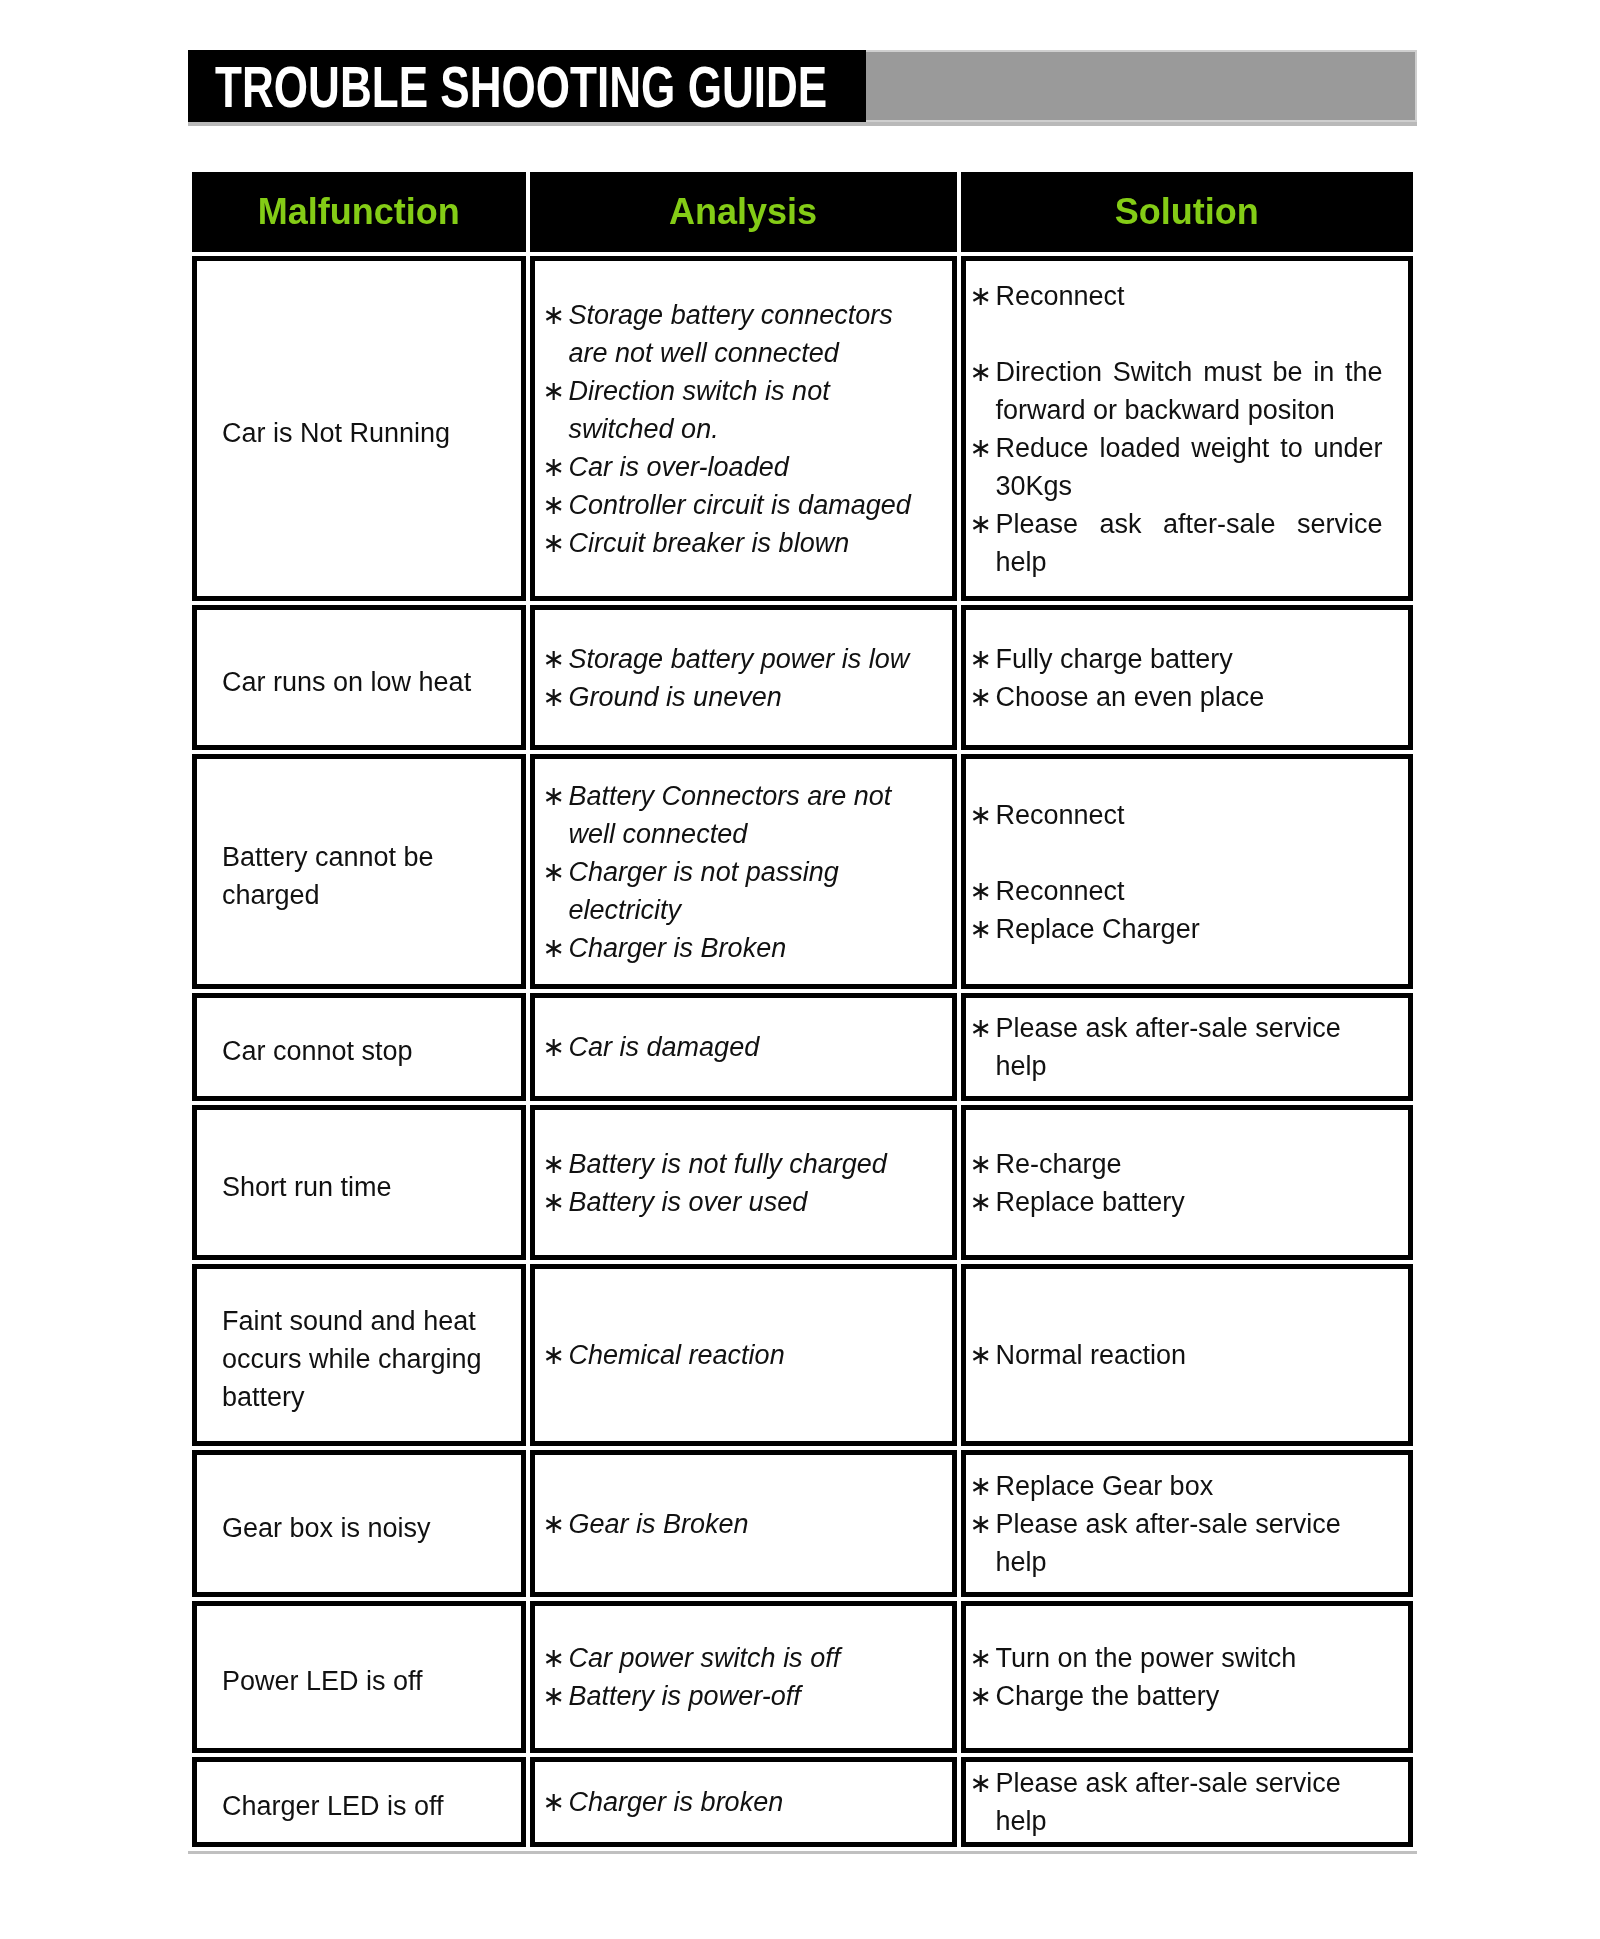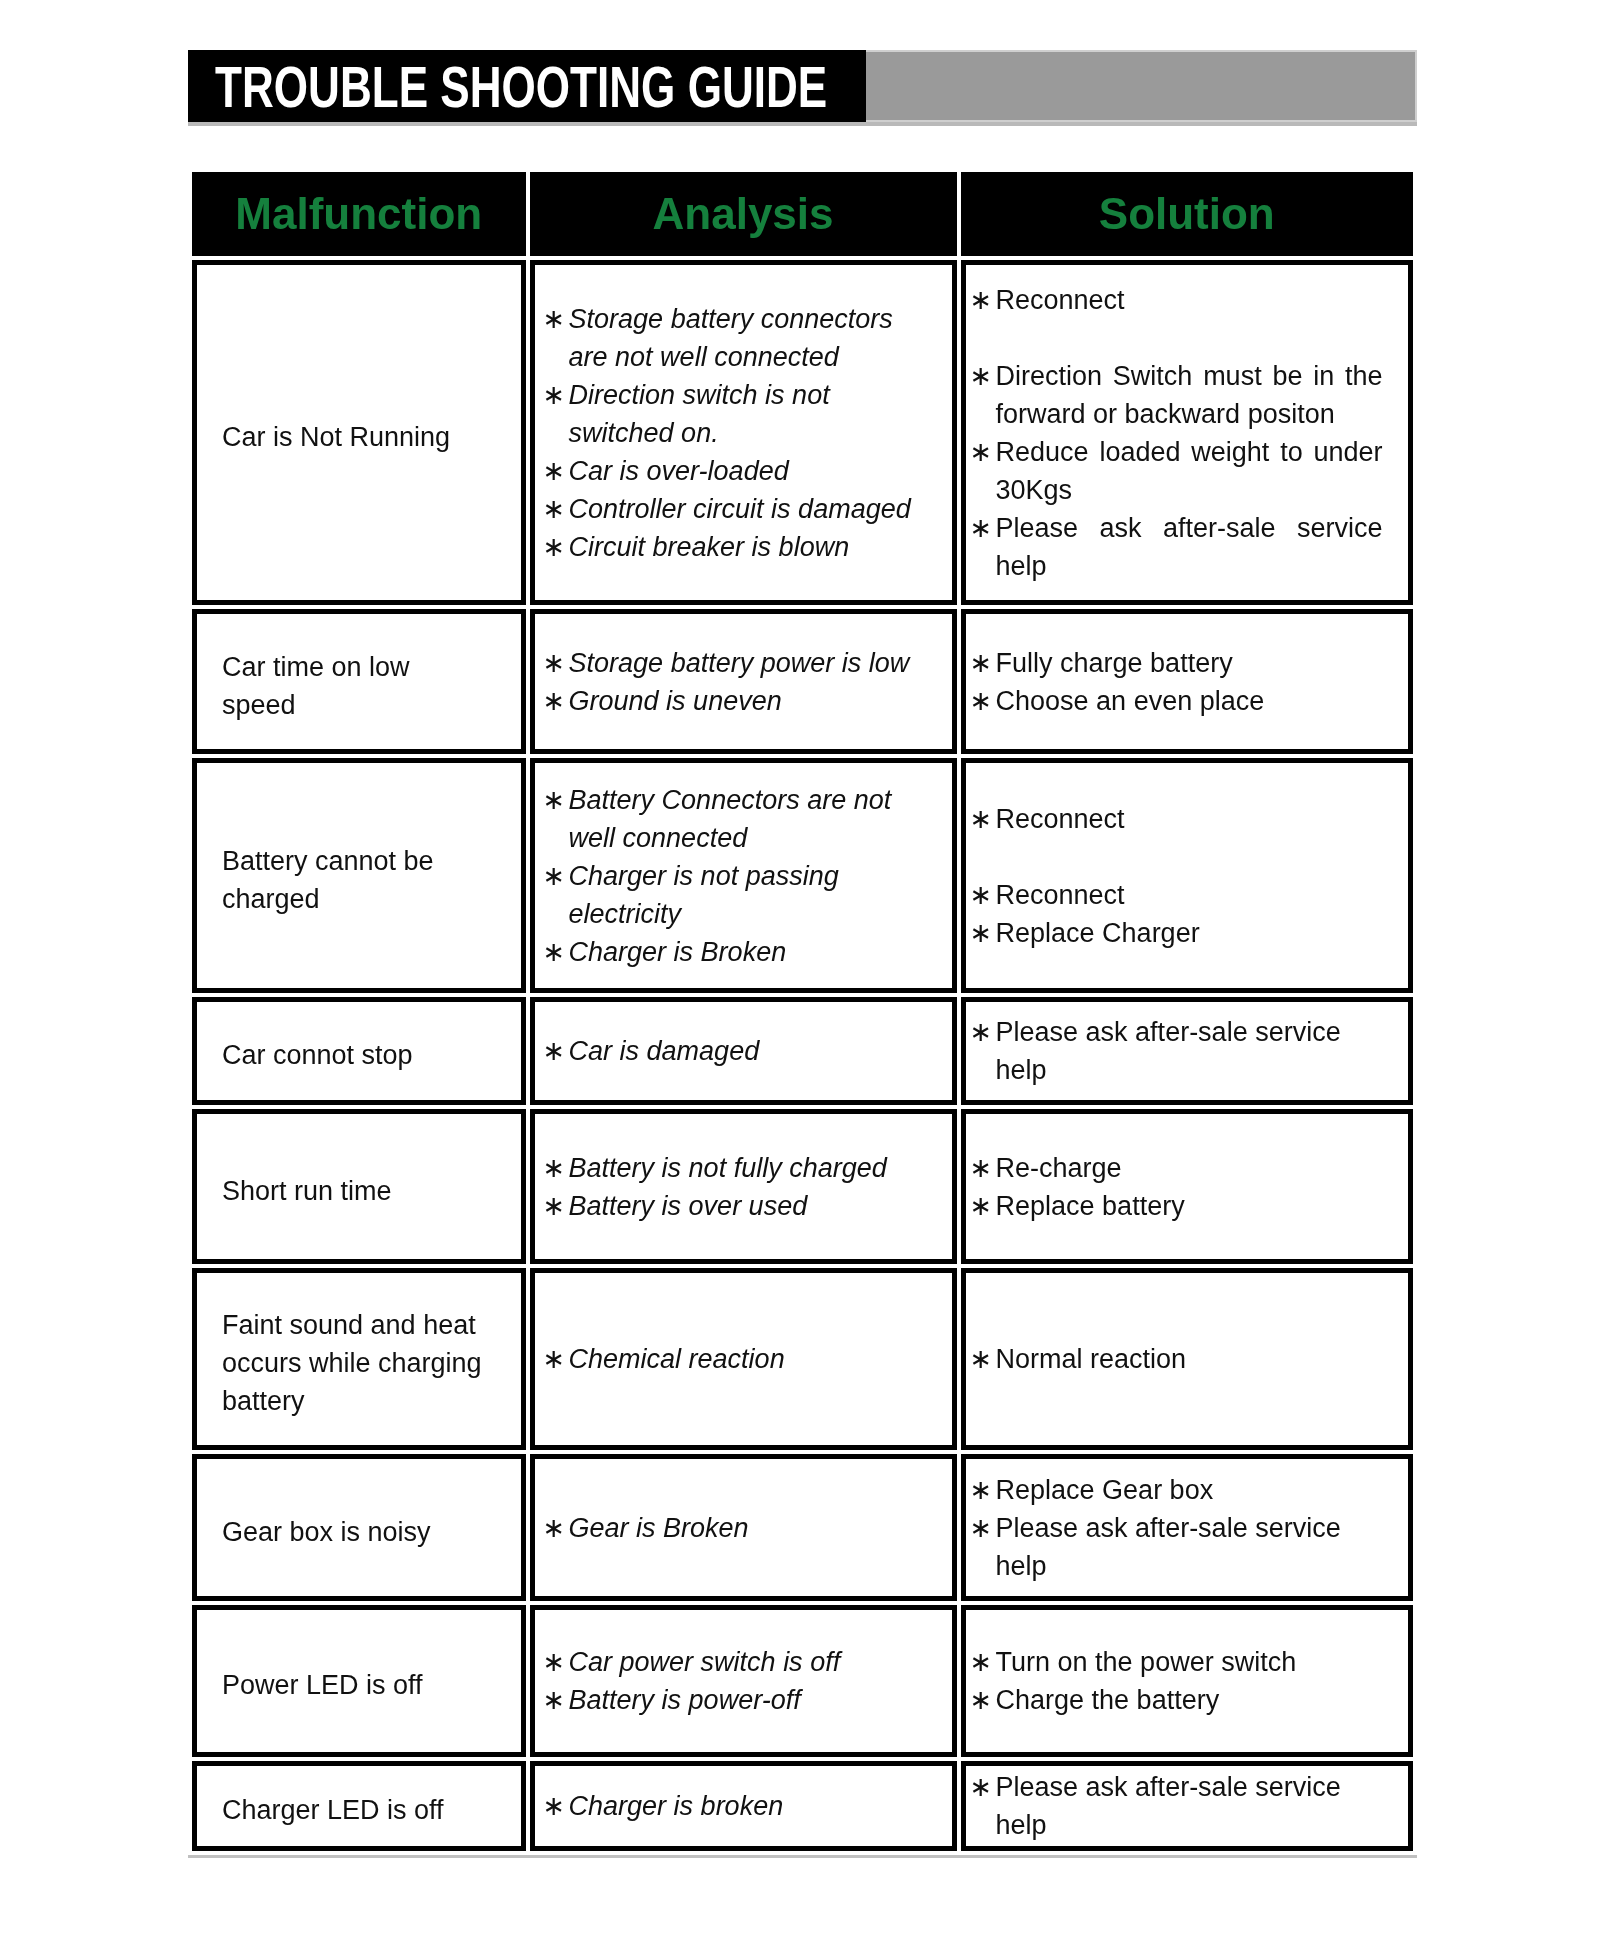--- a/index.html
+++ b/index.html
@@ -65,23 +65,23 @@
     width: 1229px;
     table-layout: fixed;
     box-shadow: 0 3px 0 #c0c0c0;
   }
   col.c-malfunction { width: 27.5%; }
   col.c-analysis    { width: 35.2%; }
   col.c-solution    { width: 37.3%; }
 
   th.hdr {
     background: #000000;
-    color: #15803d;
+    color: #84cc16;
     border: 5px solid #000000;
-    font-size: 44px;
+    font-size: 36px;
     font-weight: bold;
     text-align: center;
     vertical-align: middle;
     height: 80px;
     box-sizing: border-box;
     padding: 12px;
   }
   td.cell {
     background: #ffffff;
     border: 5px solid #000000;
@@ -203,21 +203,21 @@
                 </div>
                 <div class="bullet-item">
                   <span class="bullet">∗</span>
                   <span class="bullet-text justify">Please ask after-sale service help</span>
                 </div>
               </div>
           </td>
         </tr>
         <tr class="r1">
           <td class="cell malfunction-cell">
-            <div class="malf-text">Car time on low speed</div>
+            <div class="malf-text">Car runs on low heat</div>
           </td>
           <td class="cell analysis-cell">
             <div class="items">
                 <div class="bullet-item">
                   <span class="bullet">∗</span>
                   <span class="bullet-text">Storage battery power is low</span>
                 </div>
                 <div class="bullet-item">
                   <span class="bullet">∗</span>
                   <span class="bullet-text">Ground is uneven</span>

